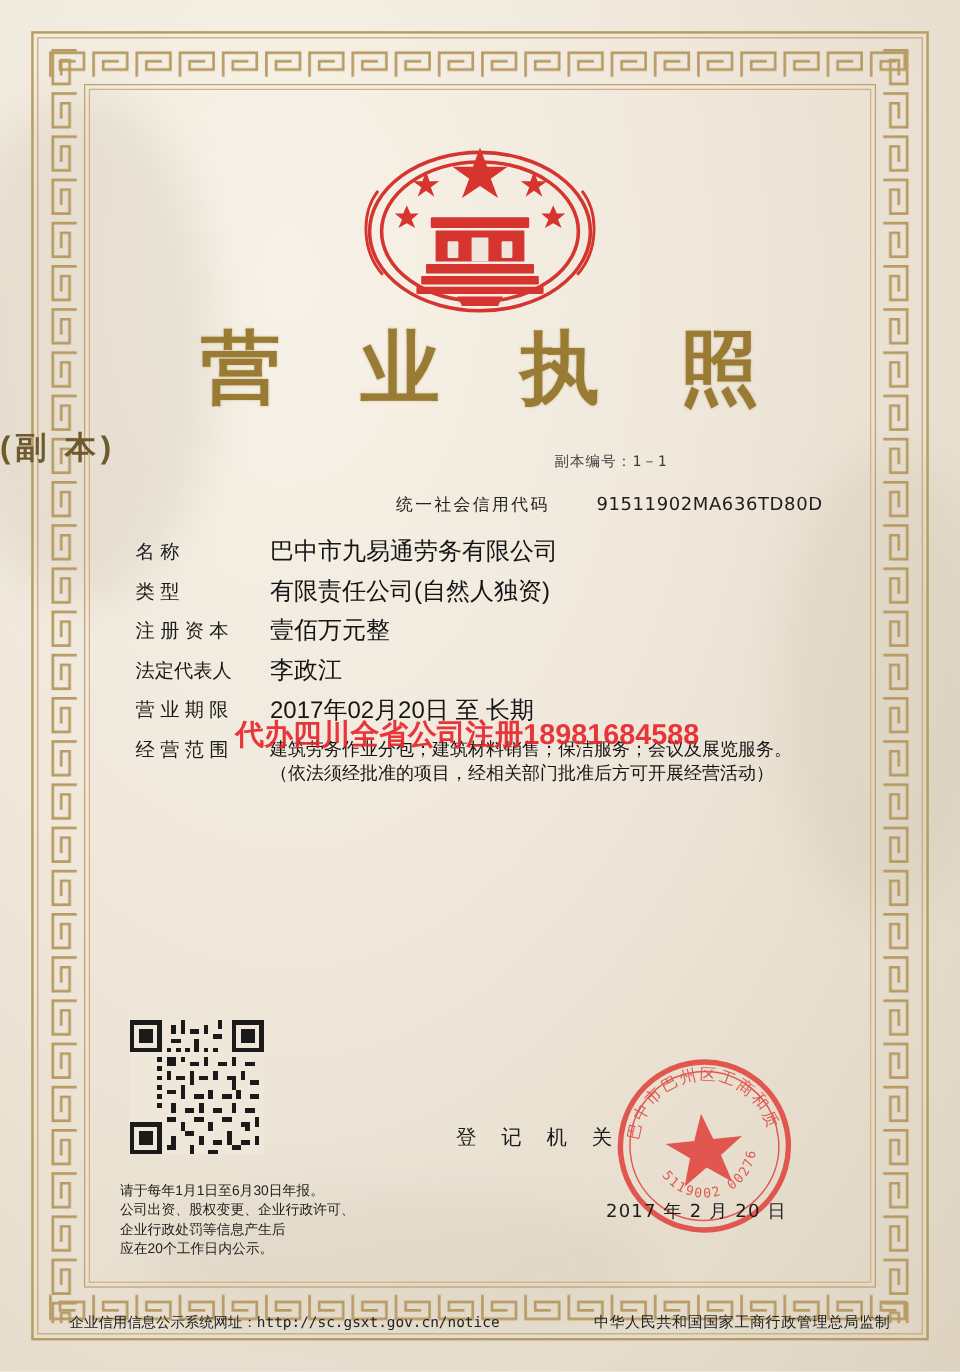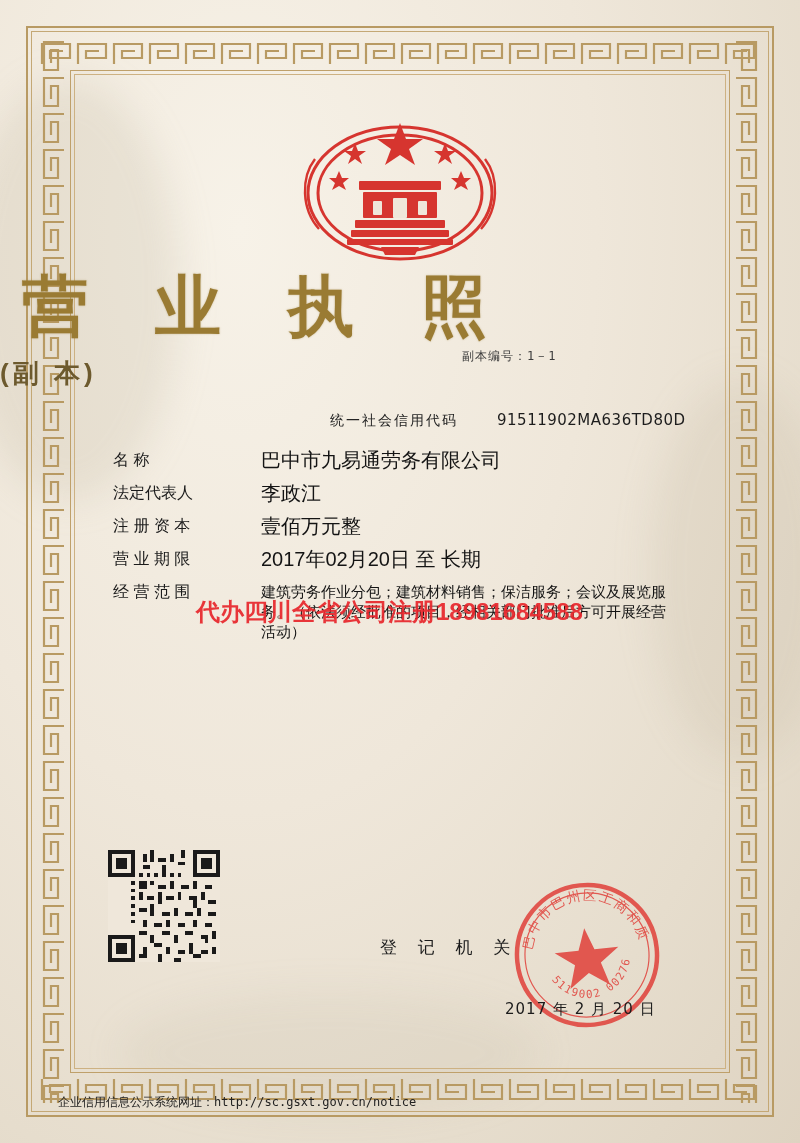--- a/index.html
+++ b/index.html
@@ -50,50 +50,50 @@
   
   .emblem{
     position:absolute;left:0;right:0;top:96px;height:170px;
     display:flex;align-items:center;justify-content:center;
   }
   .emblem svg{display:block;}
 
   
   .title{
     position:absolute;left:0;right:0;top:262px;
-    text-align:left;
+    text-align:center;
     font-family:"DejaVu Sans","Liberation Sans",sans-serif;
     font-size:66px;font-weight:bold;letter-spacing:22px;
     color:#9a7b33;
     text-shadow:0 0 2px rgba(150,120,50,.45);
     padding-left:22px;
   }
   .subtitle{
     position:absolute;left:0;right:0;top:356px;
     font-size:26px;font-weight:bold;letter-spacing:4px;color:#6d5a2e;
   }
   .copyno{
-    position:absolute;left:462px;top:348px;
+    position:absolute;left:462px;top:376px;
     font-size:12px;color:#3b3b3b;letter-spacing:1px;
     font-family:"DejaVu Sans Mono","Liberation Mono",monospace;
   }
 
   .credit-row{
     position:absolute;left:330px;top:412px;
     font-size:14px;color:#232323;letter-spacing:2px;text-align:right;
   }
   .credit-code{
     position:absolute;left:497px;top:411px;
     font-size:15px;color:#1d1d1d;letter-spacing:.5px;
     font-family:"DejaVu Sans","Liberation Sans",sans-serif;
   }
 
   
   .fields{position:absolute;left:113px;top:450px;right:120px;}
-  .row{display:flex;align-items:flex-start;margin-bottom:12px;gap:36px;}
+  .row{display:flex;align-items:flex-start;margin-bottom:12px;}
   .label{
     width:112px;flex:0 0 112px;
     font-size:16px;color:#1b1b1b;letter-spacing:0px;
     display:flex;justify-content:space-between;
   }
   .value{
     font-size:20px;color:#141414;line-height:21px;
     max-width:470px;
   }
   .value.small{font-size:15px;line-height:20px;}
@@ -237,26 +237,30 @@
 
   <div class="credit-row">统一社会信用代码</div>
   <div class="credit-code">91511902MA636TD80D</div>
 
   <div class="fields">
     <div class="row">
       <div class="label">名        称</div>
       <div class="value">巴中市九易通劳务有限公司</div>
     </div>
     <div class="row">
+      <div class="label">类        型</div>
+      <div class="value">有限责任公司(自然人独资)</div>
+    </div>
+    <div class="row">
+      <div class="label">注 册 资 本</div>
+      <div class="value">壹佰万元整</div>
+    </div>
+    <div class="row">
       <div class="label">法定代表人</div>
       <div class="value">李政江</div>
-    </div>
-    <div class="row">
-      <div class="label">注 册 资 本</div>
-      <div class="value">壹佰万元整</div>
     </div>
     <div class="row">
       <div class="label">营 业 期 限</div>
       <div class="value">2017年02月20日  至  长期</div>
     </div>
     <div class="row">
       <div class="label">经 营 范 围</div>
       <div class="value small">建筑劳务作业分包；建筑材料销售；保洁服务；会议及展览服务。（依法须经批准的项目，经相关部门批准后方可开展经营活动）</div>
     </div>
   </div>
@@ -352,20 +356,26 @@
         <rect x="8" y="27" width="2" height="1"></rect>
           <rect x="13" y="27" width="1" height="2"></rect>
         <rect x="17" y="28" width="2" height="1"></rect>
           <rect x="22" y="27" width="2" height="1"></rect>
         <rect x="25" y="22" width="1" height="2"></rect>
           <rect x="22" y="12" width="1" height="3"></rect>
       </g>
     </svg>
   </div>
 
+  <div class="note">
+    <div>请于每年1月1日至6月30日年报。</div>
+    <div>公司出资、股权变更、企业行政许可、</div>
+    <div>企业行政处罚等信息产生后</div>
+    <div>应在20个工作日内公示。</div>
+  </div>
 
   <div class="registry">登 记 机 关</div>
 
   <div class="seal">
     <svg width="150" height="150" viewBox="0 0 150 150" aria-hidden="true">
       <defs>
         <path id="arcTop" d="M20,75 A55,55 0 0 1 130,75"></path>
         <path id="arcBot" d="M32,75 A43,43 0 0 0 118,75"></path>
       </defs>
       <circle cx="75" cy="75" r="70" fill="none" stroke="#e03a34" stroke-width="4.5"></circle>
@@ -376,13 +386,14 @@
       </text>
       <text font-size="11" font-family="'DejaVu Sans Mono','Liberation Mono',monospace" fill="#e03a34" letter-spacing="1.5">
         <textPath href="#arcBot" startOffset="16%">5119002 00276</textPath>
       </text>
     </svg>
   </div>
 
   <div class="datestamp">2017 年 2 月 20 日</div>
 
   <div class="footer-left">企业信用信息公示系统网址：http://sc.gsxt.gov.cn/notice</div>
+  <div class="footer-right">中华人民共和国国家工商行政管理总局监制</div>
 </div>
 
 </body></html>

